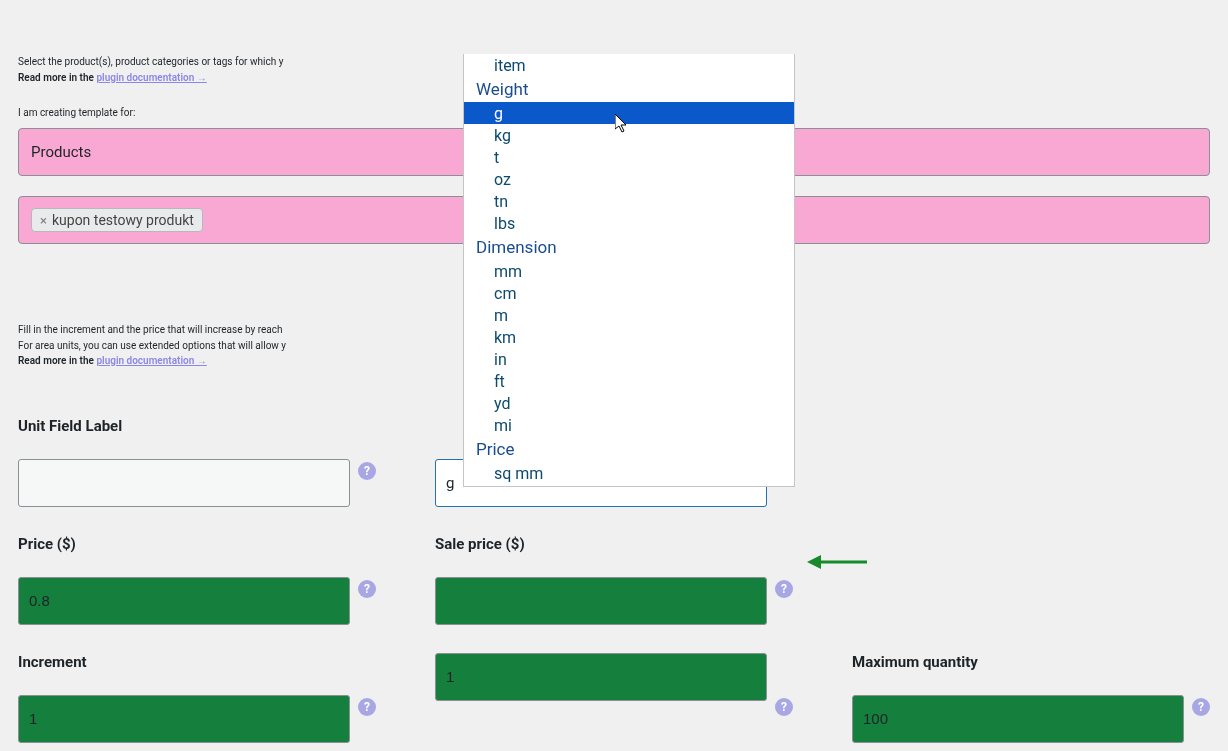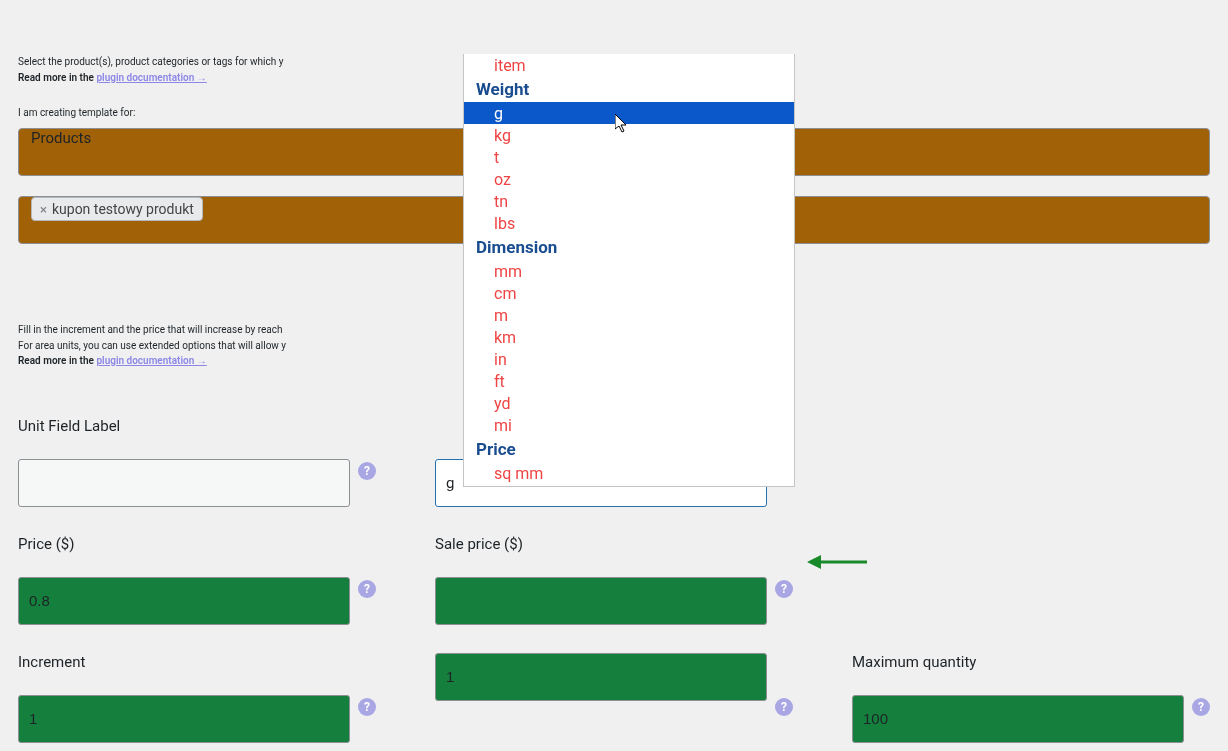--- a/index.html
+++ b/index.html
@@ -24,27 +24,27 @@
   .label-line {
     font-size: 10px;
     margin-top: 22px;
     color: #1d2327;
   }
   .wide-input {
     margin-top: 10px;
     width: 100%;
     border: 1px solid #8c8f94;
     border-radius: 4px;
-    background: #a16207;
+    background: #f9a8d4;
     padding: 0 12px;
     height: 48px;
     font-size: 15px;
     color: #1d2327;
     display: flex;
-    align-items: flex-start;
+    align-items: center;
   }
   .tag-chip {
     display: inline-flex;
     align-items: center;
     border: 1px solid #b5b8bd;
     background: #e9eaec;
     border-radius: 4px;
     padding: 3px 8px;
     font-size: 14px;
     color: #444;
@@ -59,21 +59,21 @@
     display: flex;
     gap: 85px;
     margin-top: 8px;
   }
   .field {
     width: 332px;
     position: relative;
   }
   .field-label {
     font-size: 15px;
-    font-weight: 400;
+    font-weight: 700;
     color: #1d2327;
     margin-bottom: 24px;
     display: block;
   }
   .help {
     position: absolute;
     top: 45px;
     right: -26px;
     width: 18px;
     height: 18px;
@@ -129,28 +129,28 @@
     border-top: none;
     max-height: 474px;
     overflow-y: auto;
     z-index: 50;
     padding-bottom: 2px;
   }
   .dropdown::-webkit-scrollbar { width: 16px; }
   .dropdown::-webkit-scrollbar-track { background: #f0f0f0; }
   .dropdown::-webkit-scrollbar-thumb { background: #c7c7c7; border: 3px solid #f0f0f0; border-radius: 0; }
   .dd-group {
-    font-weight: 700;
+    font-weight: 400;
     color: #1a4d8f;
     font-size: 17px;
     padding: 3px 12px;
   }
   .dd-opt {
     font-size: 16px;
-    color: #ef4444;
+    color: #0c4a6e;
     padding: 1.5px 12px 1.5px 30px;
     cursor: pointer;
   }
   .dd-opt.highlight {
     background: #0a58ca;
     color: #fff;
   }
   .arrow-indicator {
     position: absolute;
     left: 789px;

